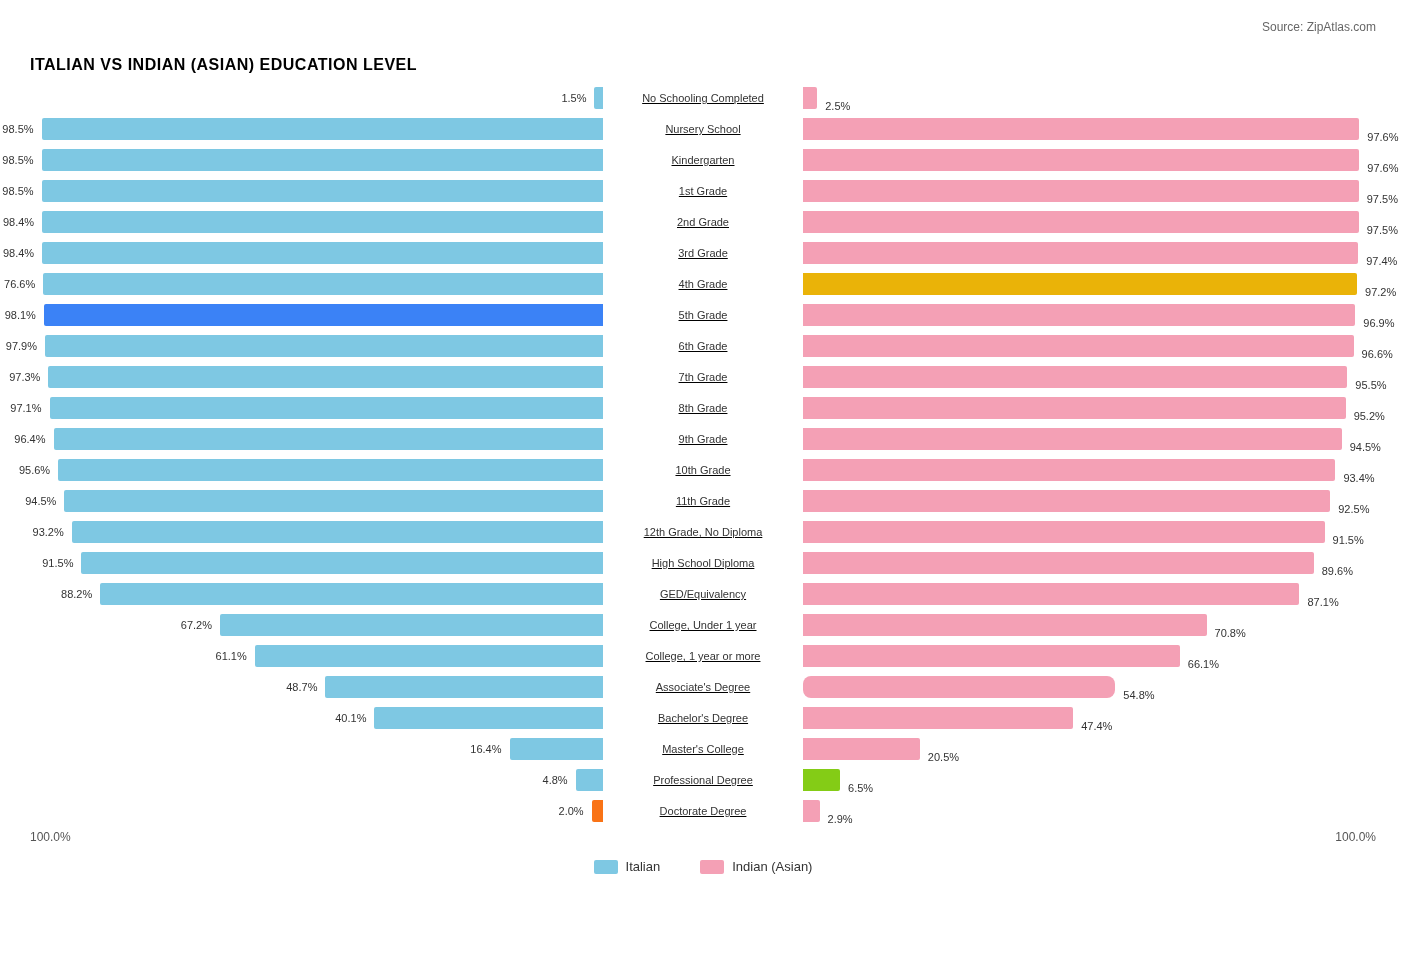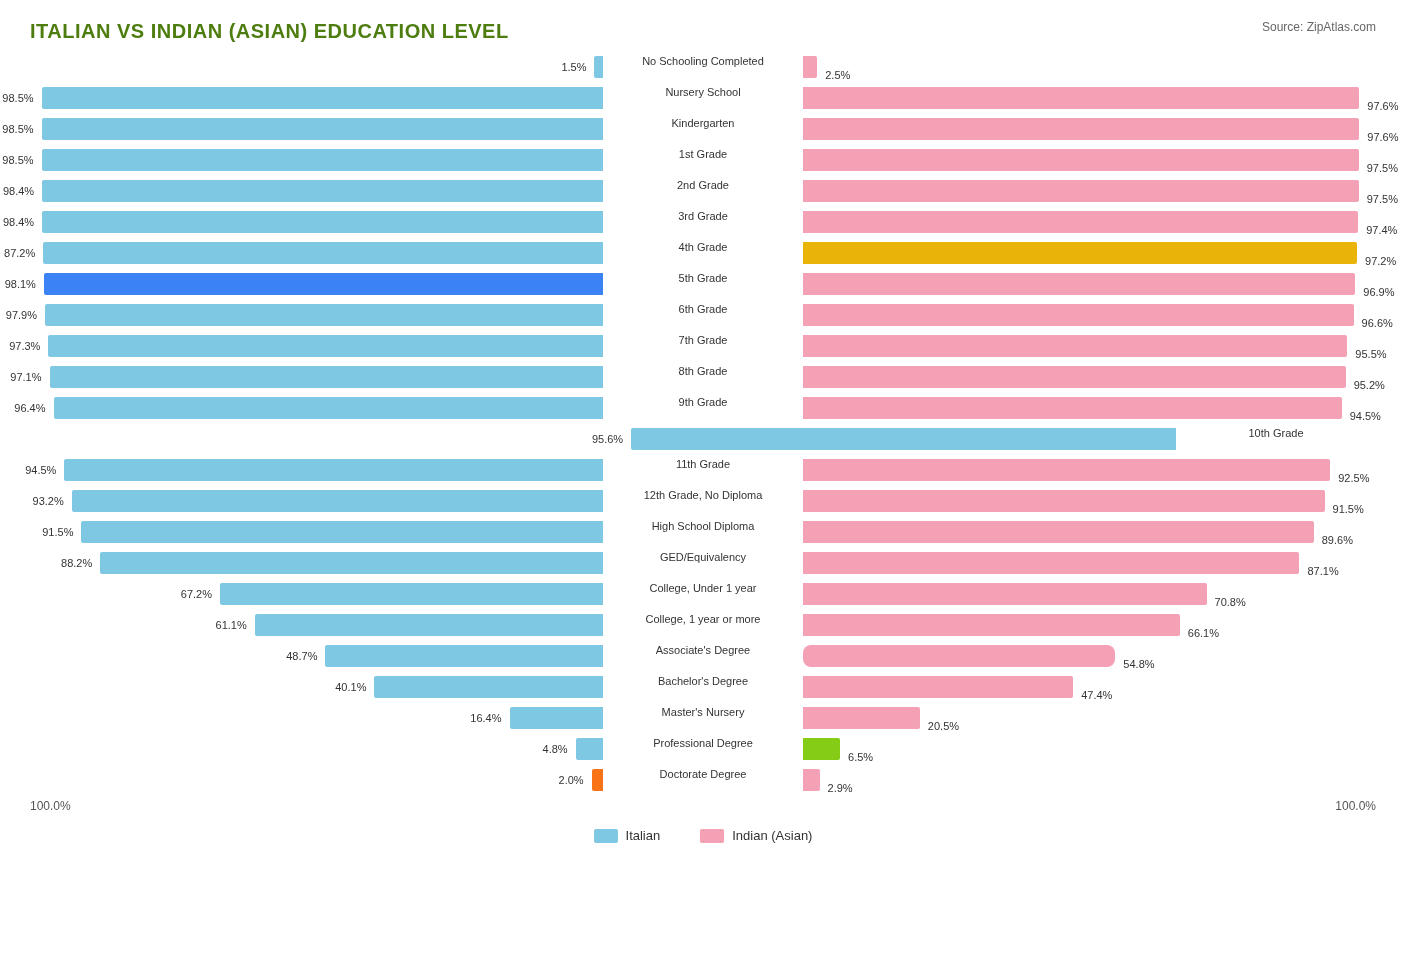--- a/index.html
+++ b/index.html
@@ -9,43 +9,46 @@
       width: 1406px;
       min-height: 975px;
       position: relative;
     }
     .chart-container {
       width: 1406px;
       padding: 20px 30px 60px 30px;
       position: relative;
     }
     .chart-title {
-      font-size: 20px;
+      font-size: 16px;
       font-weight: bold;
-      color: #4d7c0f;
+      color: #000000;
       margin-bottom: 8px;
       text-transform: uppercase;
       letter-spacing: 0.5px;
+      margin-top: 36px;
     }
     .source {
       position: absolute;
       top: 20px;
       right: 30px;
       font-size: 12px;
       color: #666;
     }
     .bars-area {
       margin-top: 10px;
       width: 100%;
     }
     .bar-row {
       display: flex;
+      align-items: center;
       margin-bottom: 3px;
       height: 28px;
       position: relative;
+      text-decoration: underline;
     }
     
     
     
     .bar-left-container {
       flex: 1;
       display: flex;
       justify-content: flex-end;
       align-items: center;
       position: relative;
@@ -216,21 +219,21 @@
         <div class="center-label">3rd Grade</div>
         <div class="bar-right-container">
           <div class="bar-right" style="width: 555.18px; background: rgb(244, 160, 181);">
             <span class="bar-label-right">97.4%</span>
           </div>
         </div>
       </div>
       <div class="bar-row">
         <div class="bar-left-container">
           <div class="bar-left" style="width: 559.74px; background: rgb(126, 200, 227);">
-            <span class="bar-label-left">87.2%</span>
+            <span class="bar-label-left">76.6%</span>
           </div>
         </div>
         <div class="center-label">4th Grade</div>
         <div class="bar-right-container">
           <div class="bar-right" style="width: 554.04px; background: #eab308;">
             <span class="bar-label-right">97.2%</span>
           </div>
         </div>
       </div>
       <div class="bar-row">
@@ -298,20 +301,25 @@
           </div>
         </div>
       </div>
       <div class="bar-row">
         <div class="bar-left-container">
           <div class="bar-left" style="width: 544.92px; background: rgb(126, 200, 227);">
             <span class="bar-label-left">95.6%</span>
           </div>
         </div>
         <div class="center-label">10th Grade</div>
+        <div class="bar-right-container">
+          <div class="bar-right" style="width: 532.38px; background: rgb(244, 160, 181);">
+            <span class="bar-label-right">93.4%</span>
+          </div>
+        </div>
       </div>
       <div class="bar-row">
         <div class="bar-left-container">
           <div class="bar-left" style="width: 538.65px; background: rgb(126, 200, 227);">
             <span class="bar-label-left">94.5%</span>
           </div>
         </div>
         <div class="center-label">11th Grade</div>
         <div class="bar-right-container">
           <div class="bar-right" style="width: 527.25px; background: rgb(244, 160, 181);">
@@ -409,21 +417,21 @@
             <span class="bar-label-right">47.4%</span>
           </div>
         </div>
       </div>
       <div class="bar-row">
         <div class="bar-left-container">
           <div class="bar-left" style="width: 93.48px; background: rgb(126, 200, 227);">
             <span class="bar-label-left">16.4%</span>
           </div>
         </div>
-        <div class="center-label">Master's Nursery</div>
+        <div class="center-label">Master's College</div>
         <div class="bar-right-container">
           <div class="bar-right" style="width: 116.85px; background: rgb(244, 160, 181);">
             <span class="bar-label-right">20.5%</span>
           </div>
         </div>
       </div>
       <div class="bar-row">
         <div class="bar-left-container">
           <div class="bar-left" style="width: 27.36px; background: rgb(126, 200, 227);">
             <span class="bar-label-left">4.8%</span>

